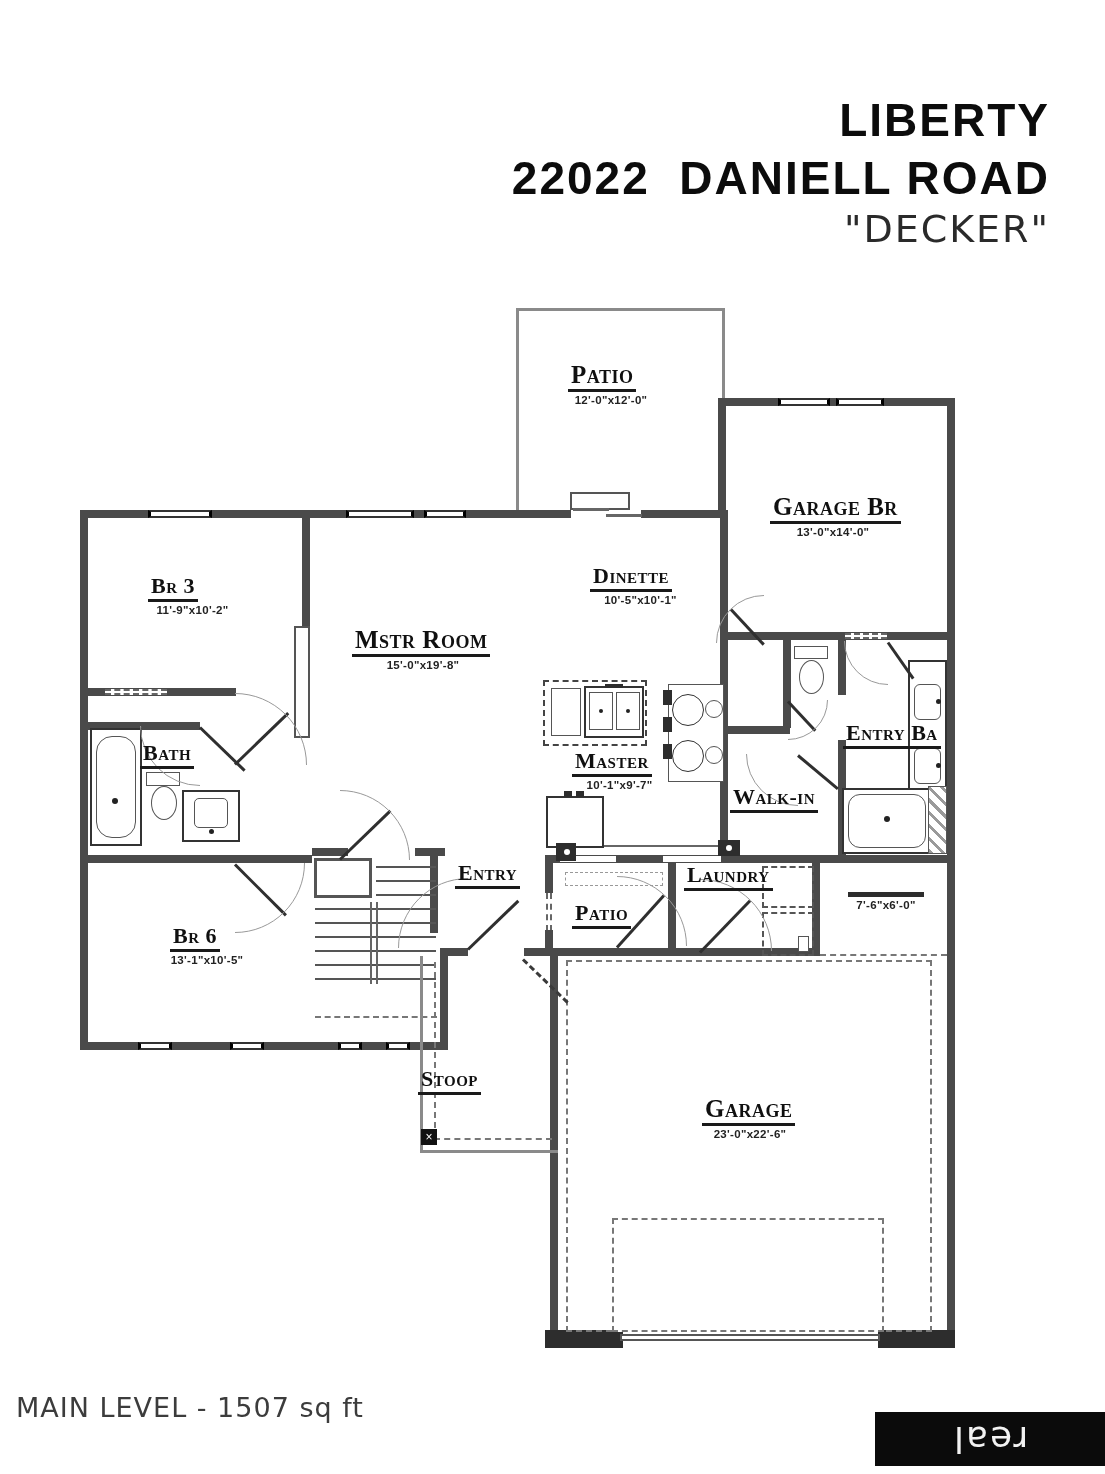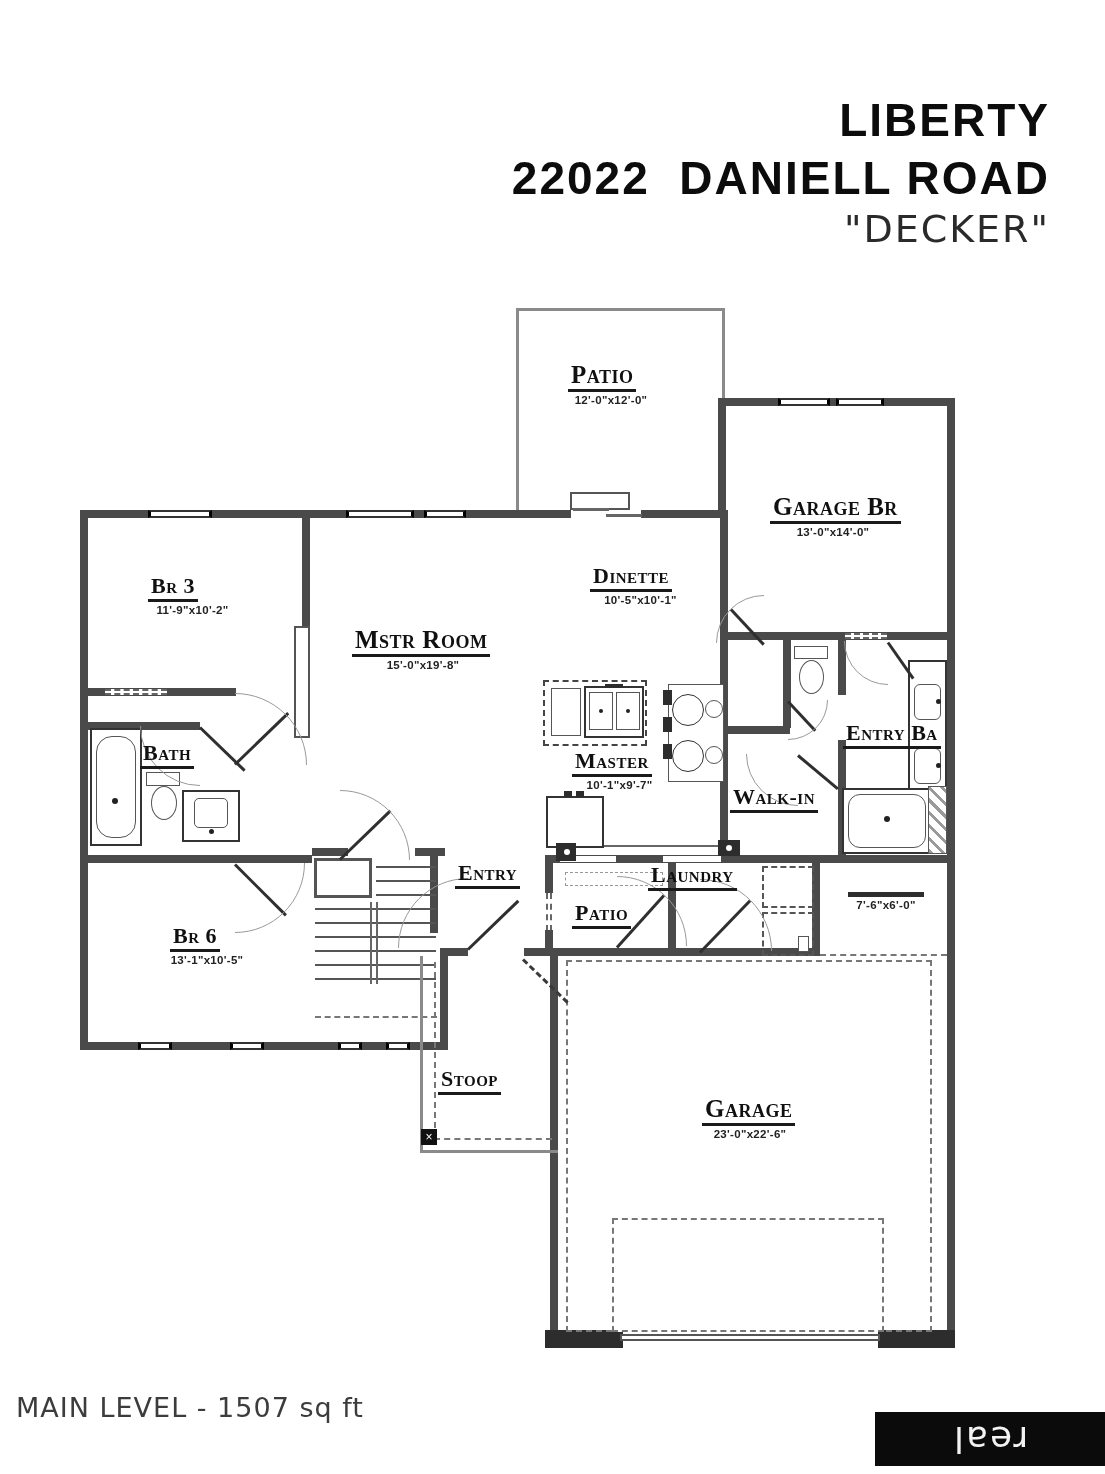--- a/index.html
+++ b/index.html
@@ -257,29 +257,29 @@
   <div class="dims" style="left:368px;top:659px;width:110px;">15'-0"x19'-8"</div>
 
   <div class="lbl" style="left:572px;top:750px;">Master</div>
   <div class="dims" style="left:572px;top:779px;width:95px;">10'-1"x9'-7"</div>
 
   <div class="lbl" style="left:843px;top:722px;">Entry Ba</div>
   <div class="lbl" style="left:730px;top:786px;">Walk-in</div>
   <div class="lbl" style="left:140px;top:742px;">Bath</div>
   <div class="lbl" style="left:455px;top:862px;">Entry</div>
   <div class="lbl" style="left:572px;top:902px;">Patio</div>
-  <div class="lbl" style="left:648px;top:864px;">Laundry</div>
+  <div class="lbl" style="left:684px;top:864px;">Laundry</div>
 
   <div class="blk" style="left:848px;top:892px;width:76px;height:5px;"></div>
   <div class="dims" style="left:846px;top:899px;width:80px;">7'-6"x6'-0"</div>
 
   <div class="lbl" style="left:170px;top:925px;">Br 6</div>
   <div class="dims" style="left:152px;top:954px;width:110px;">13'-1"x10'-5"</div>
 
-  <div class="lbl" style="left:438px;top:1068px;">Stoop</div>
+  <div class="lbl" style="left:418px;top:1068px;">Stoop</div>
 
   <div class="lbl big" style="left:702px;top:1096px;">Garage</div>
   <div class="dims" style="left:700px;top:1128px;width:100px;">23'-0"x22'-6"</div>
 
   <div class="footer-level">MAIN LEVEL - 1507 sq ft</div>
   <div class="logo">
     <span>real</span>
   </div>
 
 </div>

